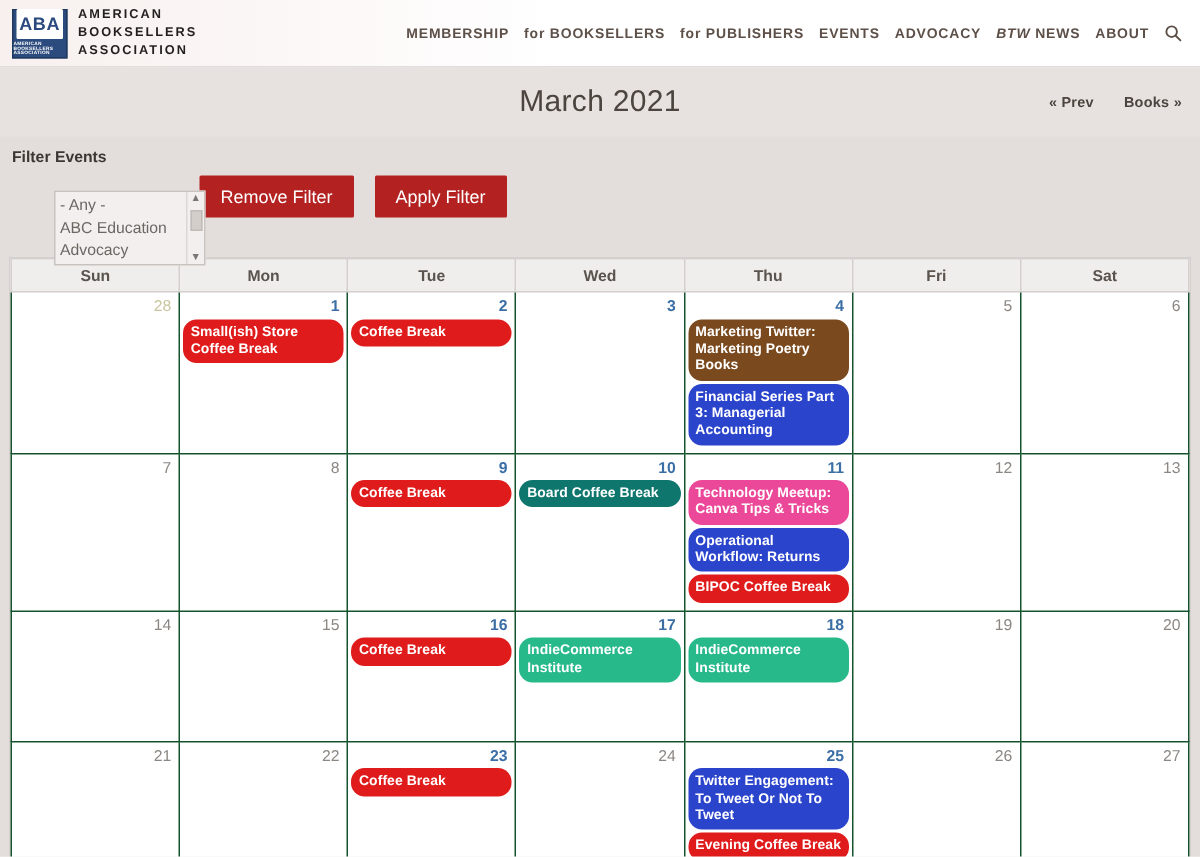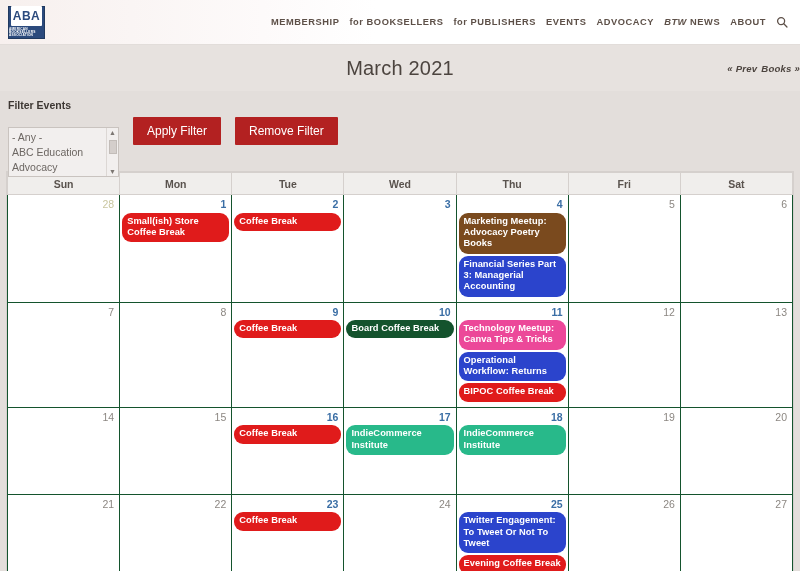--- a/index.html
+++ b/index.html
@@ -108,25 +108,25 @@
     position: absolute;
     left: 0; right: 0;
     text-align: center;
     font-size: 20px;
     color: #4c443f;
     font-weight: normal;
     letter-spacing: .2px;
   }
   .pager {
     margin-left: auto;
-    display: flex;
-    gap: 4px;
+    margin-right: 12px;
+    display: flex;
+    gap: 20px;
     position: relative;
     z-index: 2;
-    font-style: italic;
   }
   .pager a {
     font-size: 9.6px;
     color: #4c443f;
     text-decoration: none;
     font-weight: bold;
     letter-spacing: .2px;
   }
 
   
@@ -138,30 +138,31 @@
     height: 80px;
   }
   .filter-col { width: 118px; }
   .filter-label {
     font-size: 10.5px;
     font-weight: bold;
     color: #3d3733;
     margin-bottom: 16px;
   }
   .filter-select {
-    width: 111px;
+    width: 101px;
     height: 50px;
     background: #f2efee;
     border: 1px solid #c9c3bf;
     font-size: 10.5px;
     color: #6d6763;
     overflow: hidden;
     position: relative;
     padding: 2px 0 0 3px;
     line-height: 1.42;
+    margin-left: 28px;
   }
   .filter-select .opt { white-space: nowrap; }
   .sel-scrollbar {
     position: absolute;
     top: 0; right: 0; bottom: 0;
     width: 12px;
     background: #f2efee;
     border-left: 1px solid #dcd7d4;
     display: flex;
     flex-direction: column;
@@ -250,20 +251,25 @@
 </head>
 <body>
 
 <div class="site-header">
   <div class="header-tint"></div>
 
   <div class="logo-wrap">
     <div class="logo-mark">
       <span class="aba">ABA</span>
       <span class="tiny">AMERICAN BOOKSELLERS ASSOCIATION</span>
+    </div>
+    <div class="logo-text">
+      <div>AMERICAN</div>
+      <div>BOOKSELLERS</div>
+      <div>ASSOCIATION</div>
     </div>
   </div>
 
   <nav class="main-nav">
     <a href="#">MEMBERSHIP</a>
     <a href="#">for BOOKSELLERS</a>
     <a href="#">for PUBLISHERS</a>
     <a href="#">EVENTS</a>
     <a href="#">ADVOCACY</a>
     <a href="#" class="ital-wrap"><span class="ital">BTW</span> NEWS</a>
@@ -294,22 +300,22 @@
       <div class="opt">Advocacy</div>
       <div class="opt">Celebration</div>
       <div class="sel-scrollbar">
         <span class="sb-arrow">▲</span>
         <span class="sb-arrow">▼</span>
         <span class="sb-thumb"></span>
       </div>
     </div>
   </div>
   <div class="filter-buttons">
+    <button class="btn">Remove Filter</button>
     <button class="btn">Apply Filter</button>
-    <button class="btn">Remove Filter</button>
   </div>
 </div>
 
 <div class="calendar">
   <table class="cal">
     <thead>
       <tr id="cal-head">
           <th>Sun</th>
           <th>Mon</th>
           <th>Tue</th>
@@ -330,21 +336,21 @@
           </td>
           <td>
             <div class="daynum">2</div>
             <div class="event" style="background: rgb(224, 27, 27);">Coffee Break</div>
           </td>
           <td class="today">
             <div class="daynum">3</div>
           </td>
           <td>
             <div class="daynum">4</div>
-            <div class="event" style="background: rgb(122, 74, 30);">Marketing Meetup: Advocacy Poetry Books</div>
+            <div class="event" style="background: rgb(122, 74, 30);">Marketing Twitter: Marketing Poetry Books</div>
             <div class="event" style="background: rgb(43, 68, 204);">Financial Series Part 3: Managerial Accounting</div>
           </td>
           <td class="nolink">
             <div class="daynum">5</div>
           </td>
           <td class="nolink">
             <div class="daynum">6</div>
           </td>
         </tr>
         <tr>
@@ -353,21 +359,21 @@
           </td>
           <td class="nolink">
             <div class="daynum">8</div>
           </td>
           <td>
             <div class="daynum">9</div>
             <div class="event" style="background: rgb(224, 27, 27);">Coffee Break</div>
           </td>
           <td>
             <div class="daynum">10</div>
-            <div class="event" style="background: #14532d;">Board Coffee Break</div>
+            <div class="event" style="background: #0f766e;">Board Coffee Break</div>
           </td>
           <td>
             <div class="daynum">11</div>
             <div class="event" style="background: #ec4899;">Technology Meetup: Canva Tips &amp; Tricks</div>
             <div class="event" style="background: rgb(43, 68, 204);">Operational Workflow: Returns</div>
             <div class="event" style="background: rgb(224, 27, 27);">BIPOC Coffee Break</div>
           </td>
           <td class="nolink">
             <div class="daynum">12</div>
           </td>

